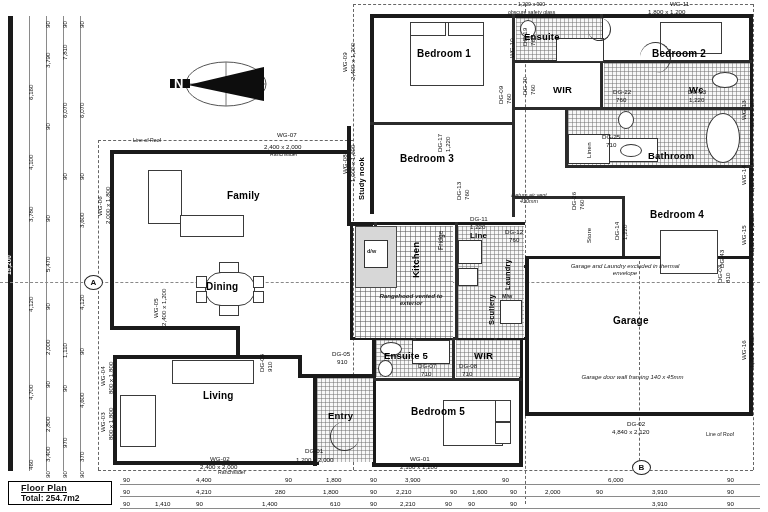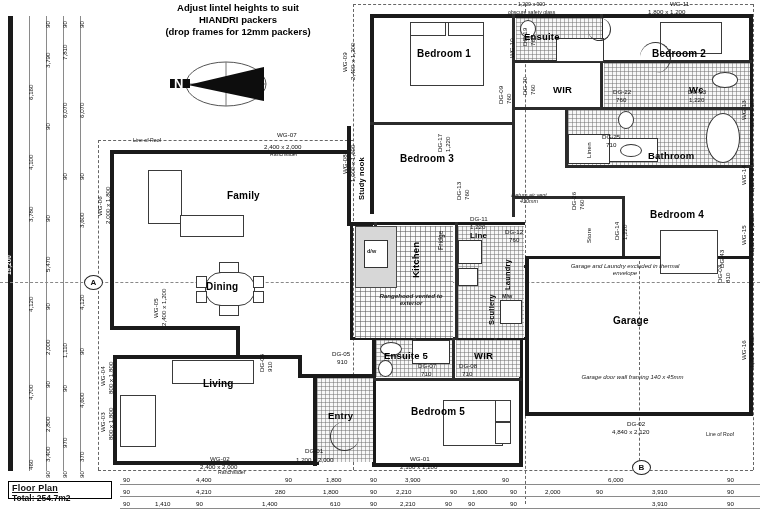--- a/index.html
+++ b/index.html
@@ -47,44 +47,39 @@
   
   .furn{position:absolute;border:1px solid #3a3a3a;background:#fff;}
 
   
   .swing{position:absolute;border:1px solid #444;border-radius:50%;
          background:transparent;}
 
   
   #title{position:absolute;left:133px;top:2px;width:210px;text-align:center;
          font-size:9.5px;font-weight:bold;line-height:1.28;color:#000;}
-  #floorplan-box{position:absolute;left:8px;top:481px;width:104px;height:18px;
-         border:1px solid #000;background:#fff;padding:1px 3px;box-sizing:border-box;}
+  #floorplan-box{position:absolute;left:8px;top:481px;width:104px;height:24px;
+         border:1px solid #000;background:#fff;padding:1px 12px;box-sizing:border-box;}
   #floorplan-box .fp-t{font-size:9px;font-weight:bold;text-decoration:underline;
          letter-spacing:.2px;}
   #floorplan-box .fp-s{font-size:8.5px;font-weight:bold;}
 
   
   #north{position:absolute;left:168px;top:57px;width:105px;height:55px;}
 
   
   .bubble{position:absolute;width:17px;height:13px;border:1px solid #222;
      border-radius:50%;background:#fff;font-size:8px;font-weight:bold;
      text-align:center;line-height:13px;}
 </style>
 </head>
 <body>
 
 <div id="sheet">
 
-  <div id="title">
-    <div>Adjust lintel heights to suit</div>
-    <div>HIANDRI packers</div>
-    <div>(drop frames for 12mm packers)</div>
-  </div>
 
   <div id="north">
     <svg width="105" height="55" viewBox="0 0 105 55">
       <ellipse cx="58" cy="27" rx="40" ry="22" fill="none" stroke="#555" stroke-width="1"></ellipse>
       <line x1="58" y1="5" x2="58" y2="49" stroke="#777" stroke-width="1"></line>
       <line x1="18" y1="27" x2="98" y2="27" stroke="#777" stroke-width="1"></line>
       <polygon points="96,10 96,44 20,28" fill="#0d0d0d"></polygon>
       <polygon points="96,27 20,28 96,27" fill="#0d0d0d"></polygon>
       <rect x="2" y="22" width="20" height="9" fill="#0d0d0d"></rect>
       <text x="6" y="31" font-family="Liberation Sans, sans-serif" font-size="13" font-weight="bold" fill="#fff">N</text>
@@ -270,21 +265,21 @@
   <div class="rm rm-lg" style="left:650px;top:209px;">Bedroom 4</div>
   <div class="rm rm-lg" style="left:411px;top:406px;">Bedroom 5</div>
   <div class="rm rm-md" style="left:524px;top:31px;">Ensuite</div>
   <div class="rm rm-md" style="left:384px;top:350px;">Ensuite 5</div>
   <div class="rm rm-md" style="left:648px;top:150px;">Bathroom</div>
   <div class="rm rm-md" style="left:689px;top:84px;">Wc</div>
   <div class="rm rm-md" style="left:553px;top:84px;">WIR</div>
   <div class="rm rm-md" style="left:474px;top:350px;">WIR</div>
   <div class="rm rm-lg" style="left:227px;top:190px;">Family</div>
   <div class="rm rm-lg" style="left:206px;top:281px;">Dining</div>
-  <div class="rm rm-lg" style="left:203px;top:378px;">Living</div>
+  <div class="rm rm-lg" style="left:203px;top:390px;">Living</div>
   <div class="rm rm-md vtxt" style="left:410px;top:278px;">Kitchen</div>
   <div class="rm rm-sm vtxt" style="left:487px;top:325px;font-size:7.5px;">Scullery</div>
   <div class="rm rm-sm vtxt" style="left:503px;top:290px;font-size:7.5px;">Laundry</div>
   <div class="rm rm-sm" style="left:470px;top:231px;font-size:8px;">Line</div>
   <div class="rm rm-md" style="left:328px;top:410px;">Entry</div>
   <div class="rm rm-lg" style="left:613px;top:315px;">Garage</div>
   <div class="rm rm-sm vtxt" style="left:357px;top:200px;font-size:7.5px;">Study nook</div>
   <div class="rm rm-sm vtxt" style="left:586px;top:158px;font-size:6px;font-weight:normal;">Linen</div>
   <div class="rm rm-sm vtxt" style="left:586px;top:243px;font-size:6px;font-weight:normal;">Store</div>
   <div class="rm rm-sm vtxt" style="left:437px;top:250px;font-size:6.5px;font-weight:normal;">Fridge</div>

